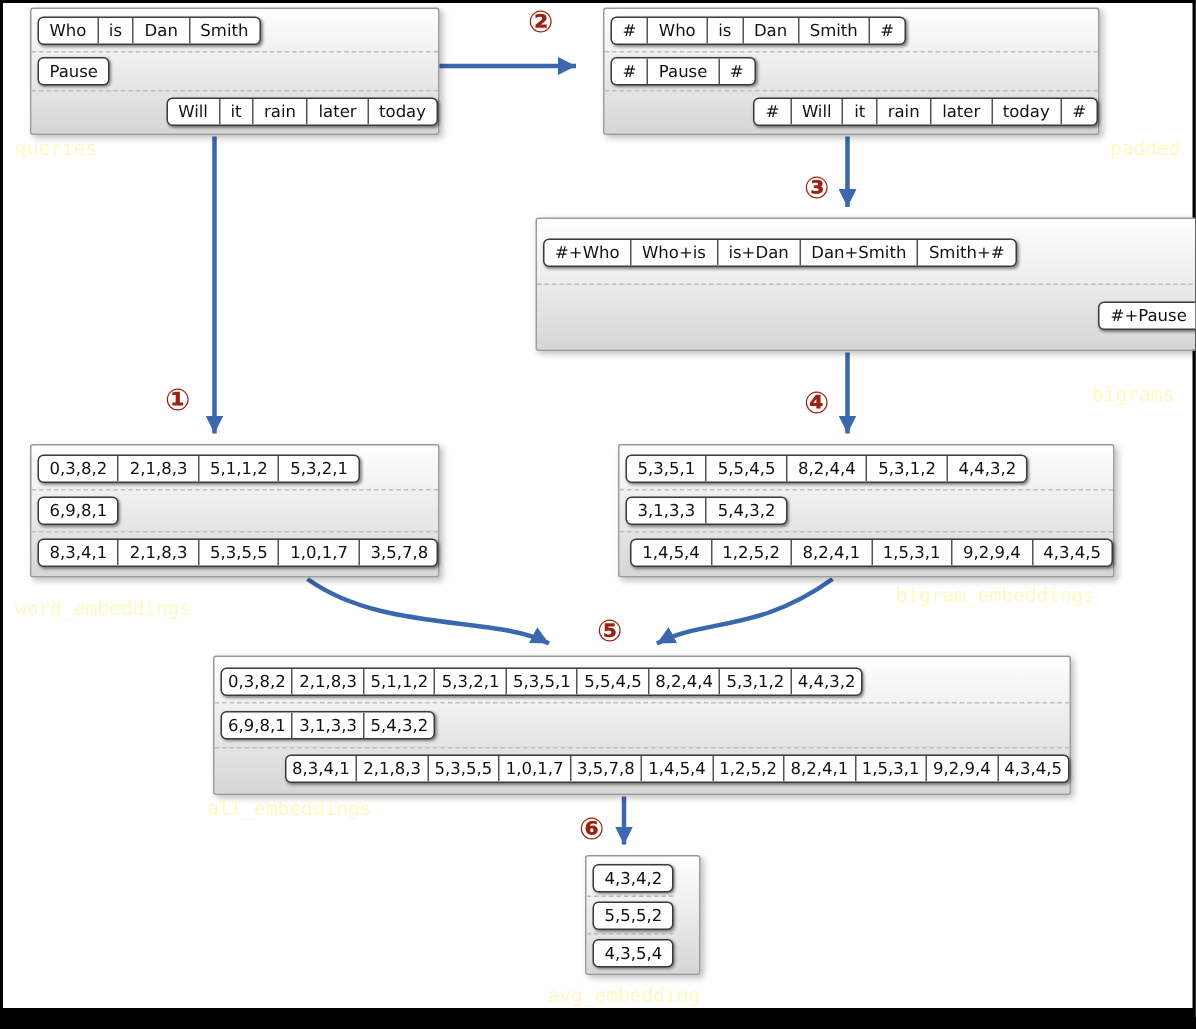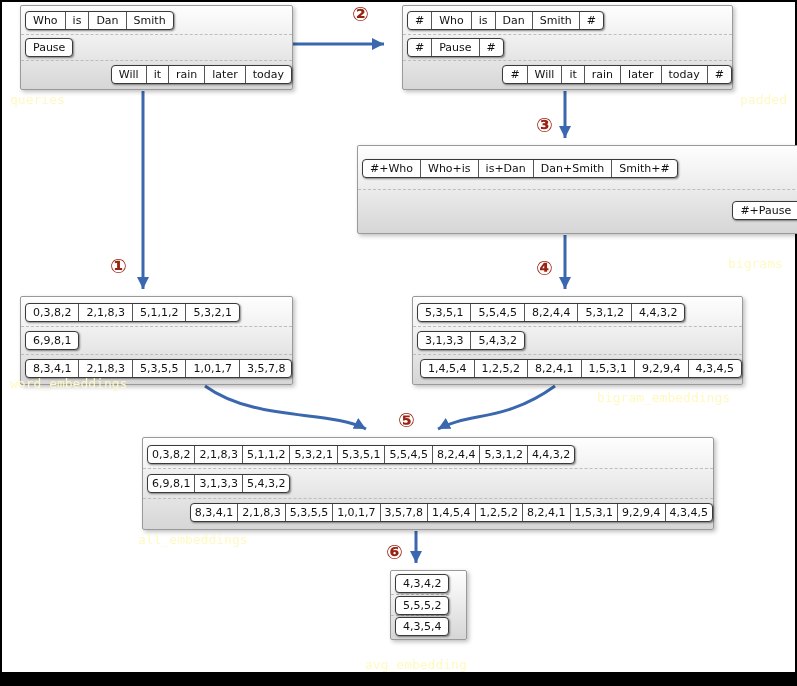--- a/index.html
+++ b/index.html
@@ -200,42 +200,42 @@
           <span class="cell">3,5,7,8</span>
           <span class="cell">1,4,5,4</span>
           <span class="cell">1,2,5,2</span>
           <span class="cell">8,2,4,1</span>
           <span class="cell">1,5,3,1</span>
           <span class="cell">9,2,9,4</span>
           <span class="cell">4,3,4,5</span>
         </div>
       </div>
     </div>
-  <div class="panel" style="left:378px;top:570px;width:77px;height:70px;align-items:flex-start;">
+  <div class="panel" style="left:378px;top:570px;width:77px;height:80px;align-items:flex-start;">
       <div class="prow">
         <div class="strip">
           <span class="cell">4,3,4,2</span>
         </div>
       </div>
       <div class="prow">
         <div class="strip">
           <span class="cell">5,5,5,2</span>
         </div>
       </div>
       <div class="prow">
         <div class="strip">
           <span class="cell">4,3,5,4</span>
         </div>
       </div>
     </div>
 
   <div class="plabel" style="left:10px;top:92px;">queries</div>
   <div class="plabel" style="left:716px;top:92px;margin-left:24px;">padded</div>
   <div class="plabel" style="left:728px;top:256px;">bigrams</div>
-  <div class="plabel" style="left:10px;top:376px;">word_embeddings</div>
+  <div class="plabel" style="left:10px;top:399px;">word_embeddings</div>
   <div class="plabel" style="left:597px;top:390px;">bigram_embeddings</div>
   <div class="plabel" style="left:138px;top:532px;">all_embeddings</div>
   <div class="plabel" style="left:365px;top:657px;text-align:right;">avg_embedding</div>
 
   <span class="step" style="left:110px;top:256px;">①</span>
   <span class="step" style="left:352px;top:4px;">②</span>
   <span class="step" style="left:536px;top:115px;">③</span>
   <span class="step" style="left:536px;top:258px;">④</span>
   <span class="step" style="left:398px;top:410px;">⑤</span>
   <span class="step" style="left:386px;top:542px;">⑥</span>

